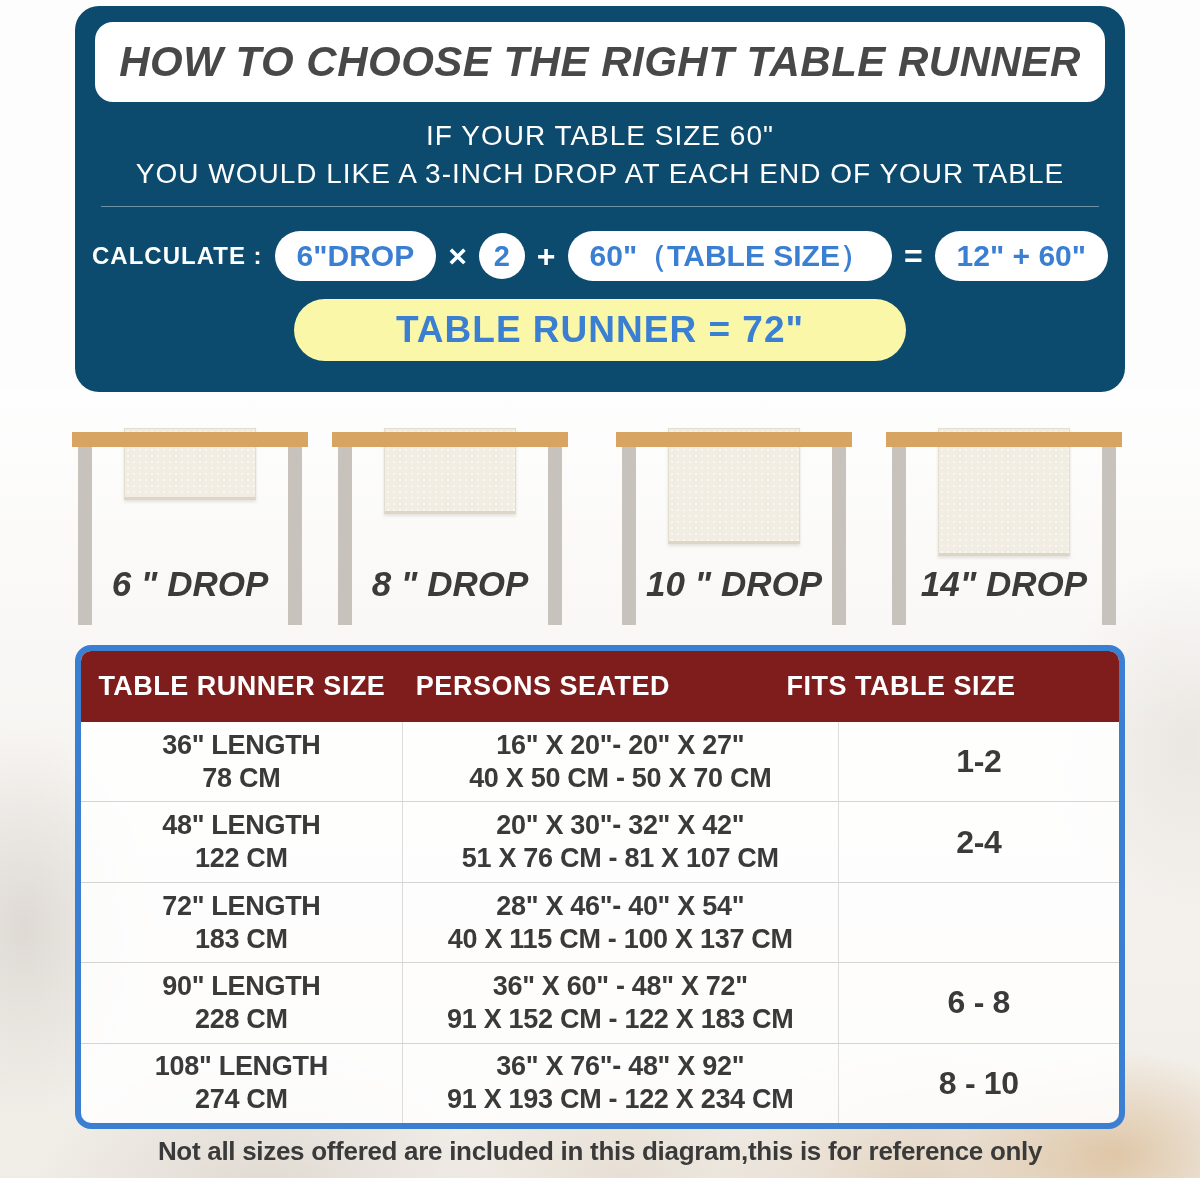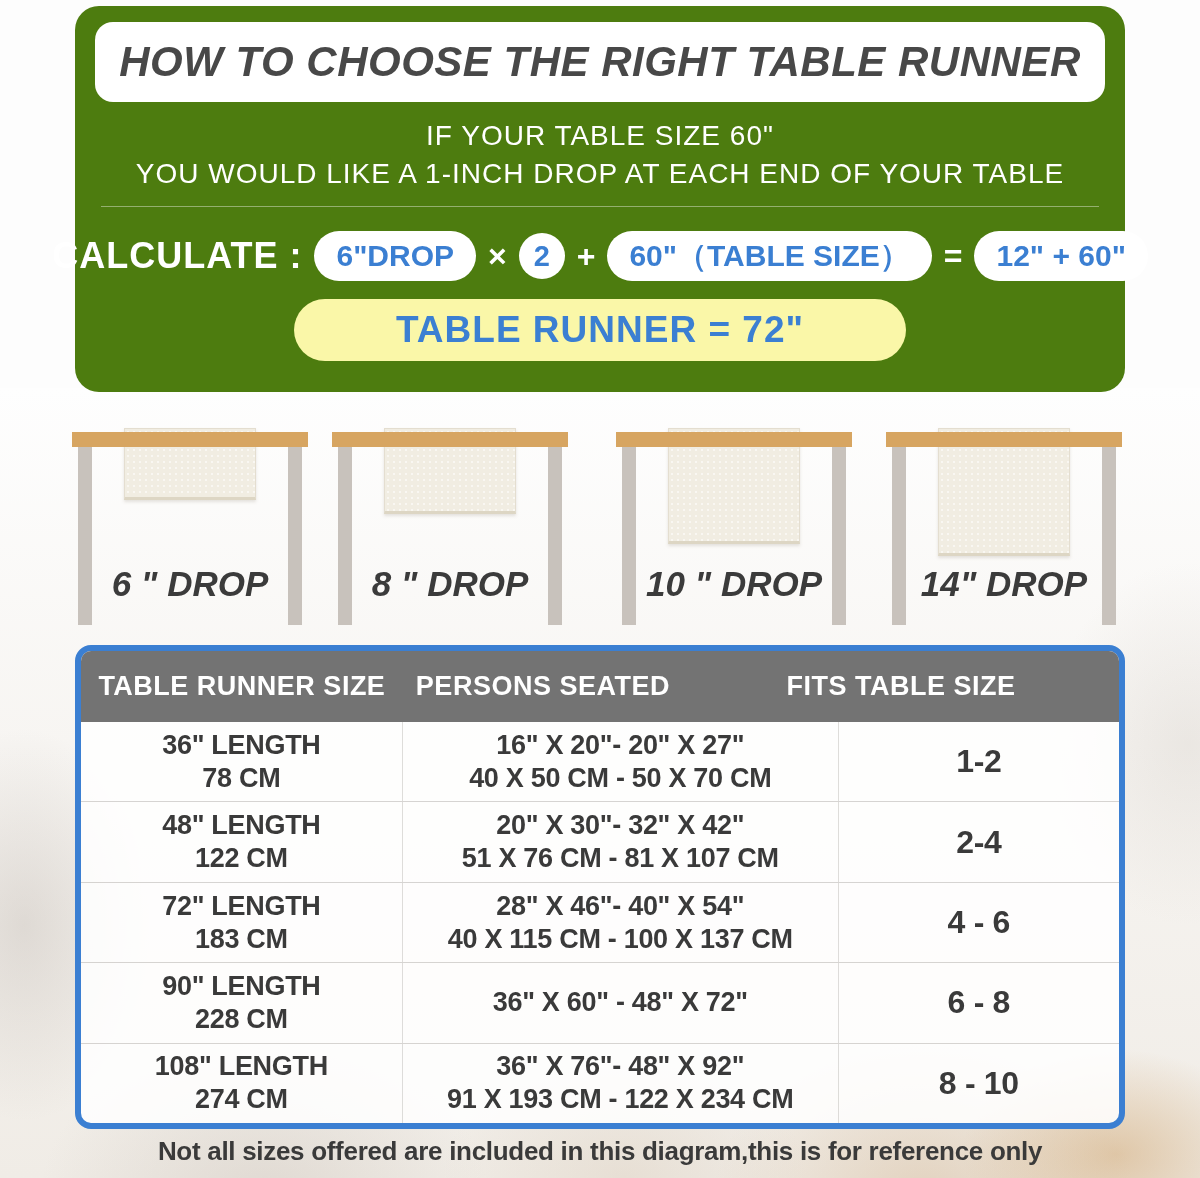--- a/index.html
+++ b/index.html
@@ -27,21 +27,21 @@
       radial-gradient(260px 180px at 52% 100%, rgba(214,198,178,0.35), transparent 70%),
       radial-gradient(200px 260px at 99% 45%, rgba(205,198,190,0.30), transparent 70%),
       linear-gradient(180deg, #fefefe 0%, #f7f5f2 45%, #f0ece6 100%);
   }
 
   
   .top-panel {
     position: absolute;
     left: 75px; top: 6px;
     width: 1050px; height: 386px;
-    background: #4d7c0f;
+    background: #0c4a6e;
     border-radius: 24px;
   }
   .title-bar {
     position: absolute;
     left: 20px; right: 20px; top: 16px;
     height: 80px;
     background: #ffffff;
     border-radius: 18px;
     display: flex; align-items: center; justify-content: center;
   }
@@ -59,21 +59,21 @@
   .panel-divider {
     position: absolute; left: 26px; right: 26px; top: 200px;
     height: 1px; background: rgba(255,255,255,0.40);
   }
   .calc-row {
     position: absolute; left: 0; right: 0; top: 224px;
     height: 52px;
     display: flex; align-items: center; justify-content: center;
     gap: 12px;
   }
-  .calc-label { color: #ffffff; font-size: 36px; font-weight: bold; letter-spacing: 1px; white-space: nowrap; }
+  .calc-label { color: #ffffff; font-size: 24px; font-weight: bold; letter-spacing: 1px; white-space: nowrap; }
   .pill {
     background: #ffffff; color: #3b7fd2;
     font-size: 30px; font-weight: bold;
     padding: 7px 22px; border-radius: 27px;
     white-space: nowrap; line-height: 36px;
   }
   .op { color: #ffffff; font-size: 32px; font-weight: bold; }
   .mult-circle {
     width: 46px; height: 46px; border-radius: 50%;
     background: #ffffff; color: #3b7fd2;
@@ -134,21 +134,21 @@
     position: absolute;
     left: 75px; top: 645px;
     width: 1050px; height: 484px;
     border: 6px solid #3b7fd2;
     border-radius: 16px;
     background: rgba(255,255,255,0.85);
     overflow: hidden;
   }
   .chart-header {
     height: 71px;
-    background: #737373;
+    background: #7f1d1d;
     display: flex;
   }
   .chart-header .hcell {
     display: flex; align-items: center; justify-content: center;
     color: #ffffff; font-size: 27px; font-weight: bold; letter-spacing: 0.5px;
   }
   .c1 { width: 31%; }
   .c2 { width: 42%; }
   .c3 { width: 27%; }
   .chart-body { display: flex; flex-direction: column; height: calc(100% - 71px); }
@@ -175,21 +175,21 @@
 
 <div class="canvas">
 
   <div class="photo-bg"></div>
 
   <section class="top-panel">
     <div class="title-bar">
       <h1>HOW TO CHOOSE THE RIGHT TABLE RUNNER</h1>
     </div>
     <p class="intro-line l1">IF YOUR TABLE SIZE 60"</p>
-    <p class="intro-line l2">YOU WOULD LIKE A 1-INCH DROP AT EACH END OF YOUR TABLE</p>
+    <p class="intro-line l2">YOU WOULD LIKE A 3-INCH DROP AT EACH END OF YOUR TABLE</p>
     <div class="panel-divider"></div>
 
     <div class="calc-row">
       <span class="calc-label">CALCULATE :</span>
       <span class="pill">6"DROP</span>
       <span class="op">×</span>
       <span class="mult-circle">2</span>
       <span class="op">+</span>
       <span class="pill">60"（TABLE SIZE）</span>
       <span class="op">=</span>
@@ -268,32 +268,30 @@
 
       <div class="srow">
         <div class="cell c1">
           <span>72" LENGTH</span>
           <span>183 CM</span>
         </div>
         <div class="cell c2">
           <span>28" X 46"- 40" X 54"</span>
           <span>40 X 115 CM - 100 X 137 CM</span>
         </div>
-        <div class="cell c3">
-          <span>4 - 6</span>
-        </div>
       </div>
 
       <div class="srow">
         <div class="cell c1">
           <span>90" LENGTH</span>
           <span>228 CM</span>
         </div>
         <div class="cell c2">
           <span>36" X 60" - 48" X 72"</span>
+          <span>91 X 152 CM - 122 X 183 CM</span>
         </div>
         <div class="cell c3">
           <span>6 - 8</span>
         </div>
       </div>
 
       <div class="srow">
         <div class="cell c1">
           <span>108" LENGTH</span>
           <span>274 CM</span>

